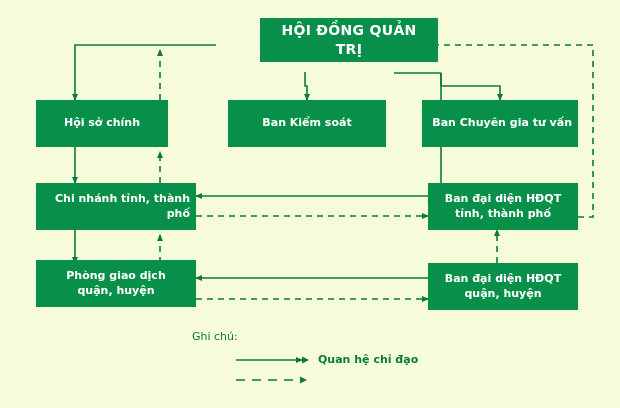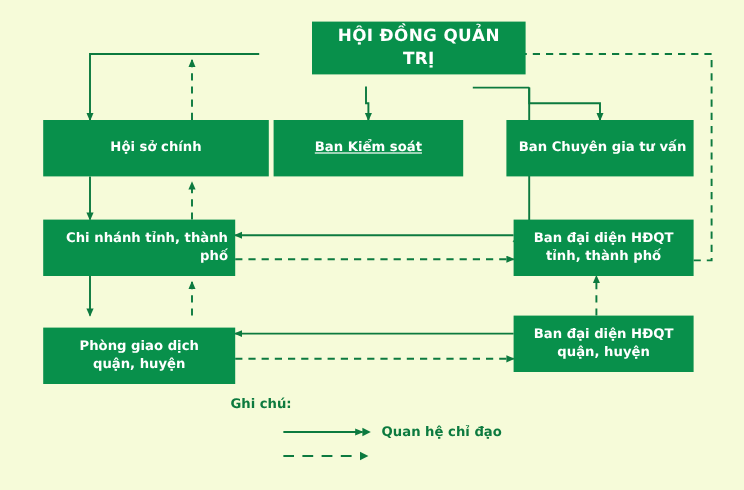--- a/index.html
+++ b/index.html
@@ -49,31 +49,30 @@
     top: 18px;
     width: 178px;
     height: 44px;
     font-size: 14px;
     letter-spacing: 0.3px;
     margin-left: 44px;
   }
   #node-hq {
     left: 36px;
     top: 100px;
-    width: 188px;
+    width: 132px;
     height: 47px;
     font-size: 11px;
   }
   #node-control {
     left: 228px;
     top: 100px;
     width: 158px;
     height: 47px;
     font-size: 11px;
-    text-decoration: underline;
   }
   #node-advisory {
     left: 422px;
     top: 100px;
     width: 156px;
     height: 47px;
     font-size: 11px;
     justify-content: flex-end;
   }
   #node-branch {
@@ -86,21 +85,21 @@
   }
   #node-rep-prov {
     left: 428px;
     top: 183px;
     width: 150px;
     height: 47px;
     font-size: 11px;
   }
   #node-office {
     left: 36px;
-    top: 273px;
+    top: 260px;
     width: 160px;
     height: 47px;
     font-size: 11px;
   }
   #node-rep-dist {
     left: 428px;
     top: 263px;
     width: 150px;
     height: 47px;
     font-size: 11px;
@@ -108,21 +107,21 @@
   #legend {
     position: absolute;
     left: 192px;
     top: 330px;
     width: 300px;
     z-index: 5;
   }
   #legend-title {
     color: #0c7a3f;
     font-size: 11px;
-    font-weight: bold;
+    font-weight: normal;
     margin-bottom: 10px;
   }
   .legend-row {
     display: flex;
     align-items: flex-end;
     margin-top: 8px;
     padding-left: 44px;
   }
   .legend-swatch {
     width: 74px;

